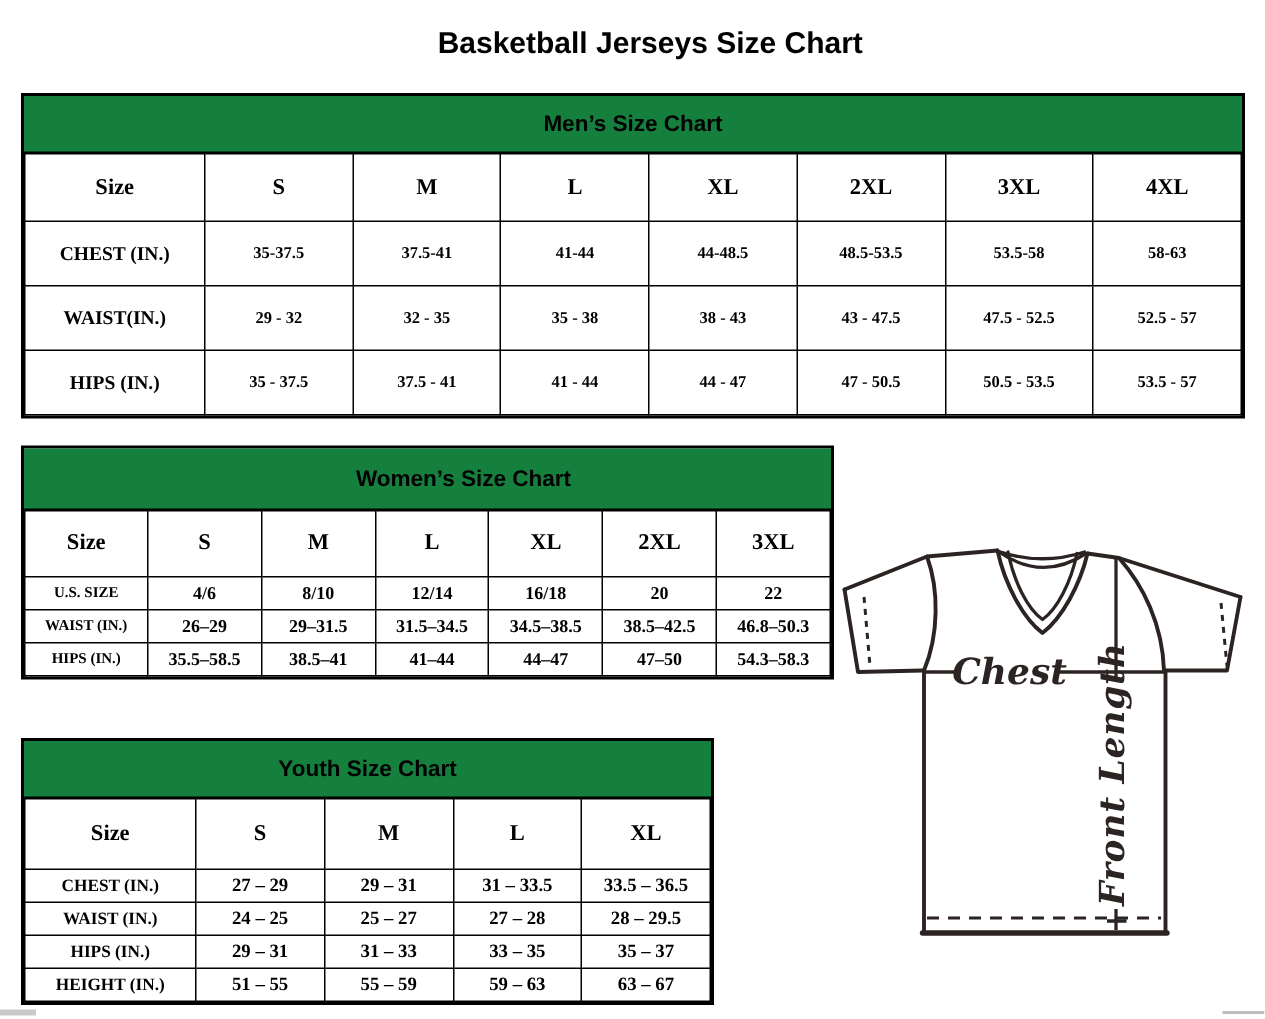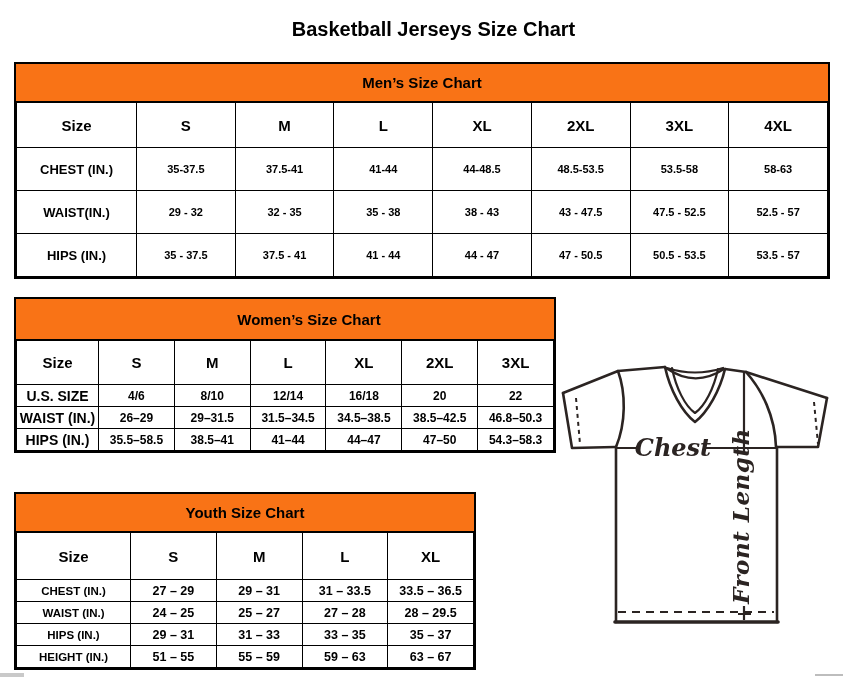--- a/index.html
+++ b/index.html
@@ -6,46 +6,46 @@
   body{
     width:843px;height:679px;position:relative;background:#ffffff;
     font-family:"Liberation Sans",sans-serif;overflow:hidden;
   }
   .page-title{
     position:absolute;top:6px;left:0;width:843px;margin:12px;
     text-align:center;font-size:20px;font-weight:bold;color:#000;
   }
   section.chart{position:absolute;border:2px solid #000;background:#fff;}
   .chart-title{
-    background:#f97316;border-bottom:1px solid #000;
+    background:#15803d;border-bottom:1px solid #000;
     display:flex;align-items:center;justify-content:center;
     font-weight:bold;font-size:15px;color:#000;
   }
-  table{border-collapse:collapse;table-layout:fixed;width:100%;}
+  table{border-collapse:collapse;table-layout:fixed;width:100%;font-family:Liberation Serif, serif;}
   th,td{
     border:1px solid #000;text-align:center;vertical-align:middle;
     font-weight:bold;color:#000;padding:0;overflow:hidden;white-space:nowrap;
   }
   
   .t-mens{left:14px;top:62px;width:812px;}
   .t-mens .chart-title{height:37px;}
   .t-mens thead tr{height:45px;}
   .t-mens tbody tr{height:43px;}
   .t-mens col.label-col{width:120px;}
   .t-mens thead th{font-size:15px;}
   .t-mens tbody th{font-size:13px;}
   .t-mens td{font-size:11px;}
   
   .t-womens{left:14px;top:297px;width:538px;}
   .t-womens .chart-title{height:40px;padding-left:48px;}
   .t-womens thead tr{height:44px;}
   .t-womens tbody tr{height:22px;}
   .t-womens col.label-col{width:82px;}
   .t-womens thead th{font-size:15px;}
-  .t-womens tbody th{font-size:14px;}
+  .t-womens tbody th{font-size:10px;}
   .t-womens td{font-size:12px;}
   
   .t-youth{left:14px;top:492px;width:458px;}
   .t-youth .chart-title{height:37px;}
   .t-youth thead tr{height:47px;}
   .t-youth tbody tr{height:22px;}
   .t-youth col.label-col{width:114px;}
   .t-youth thead th{font-size:15px;}
   .t-youth tbody th{font-size:11.5px;}
   .t-youth td{font-size:12.5px;}

